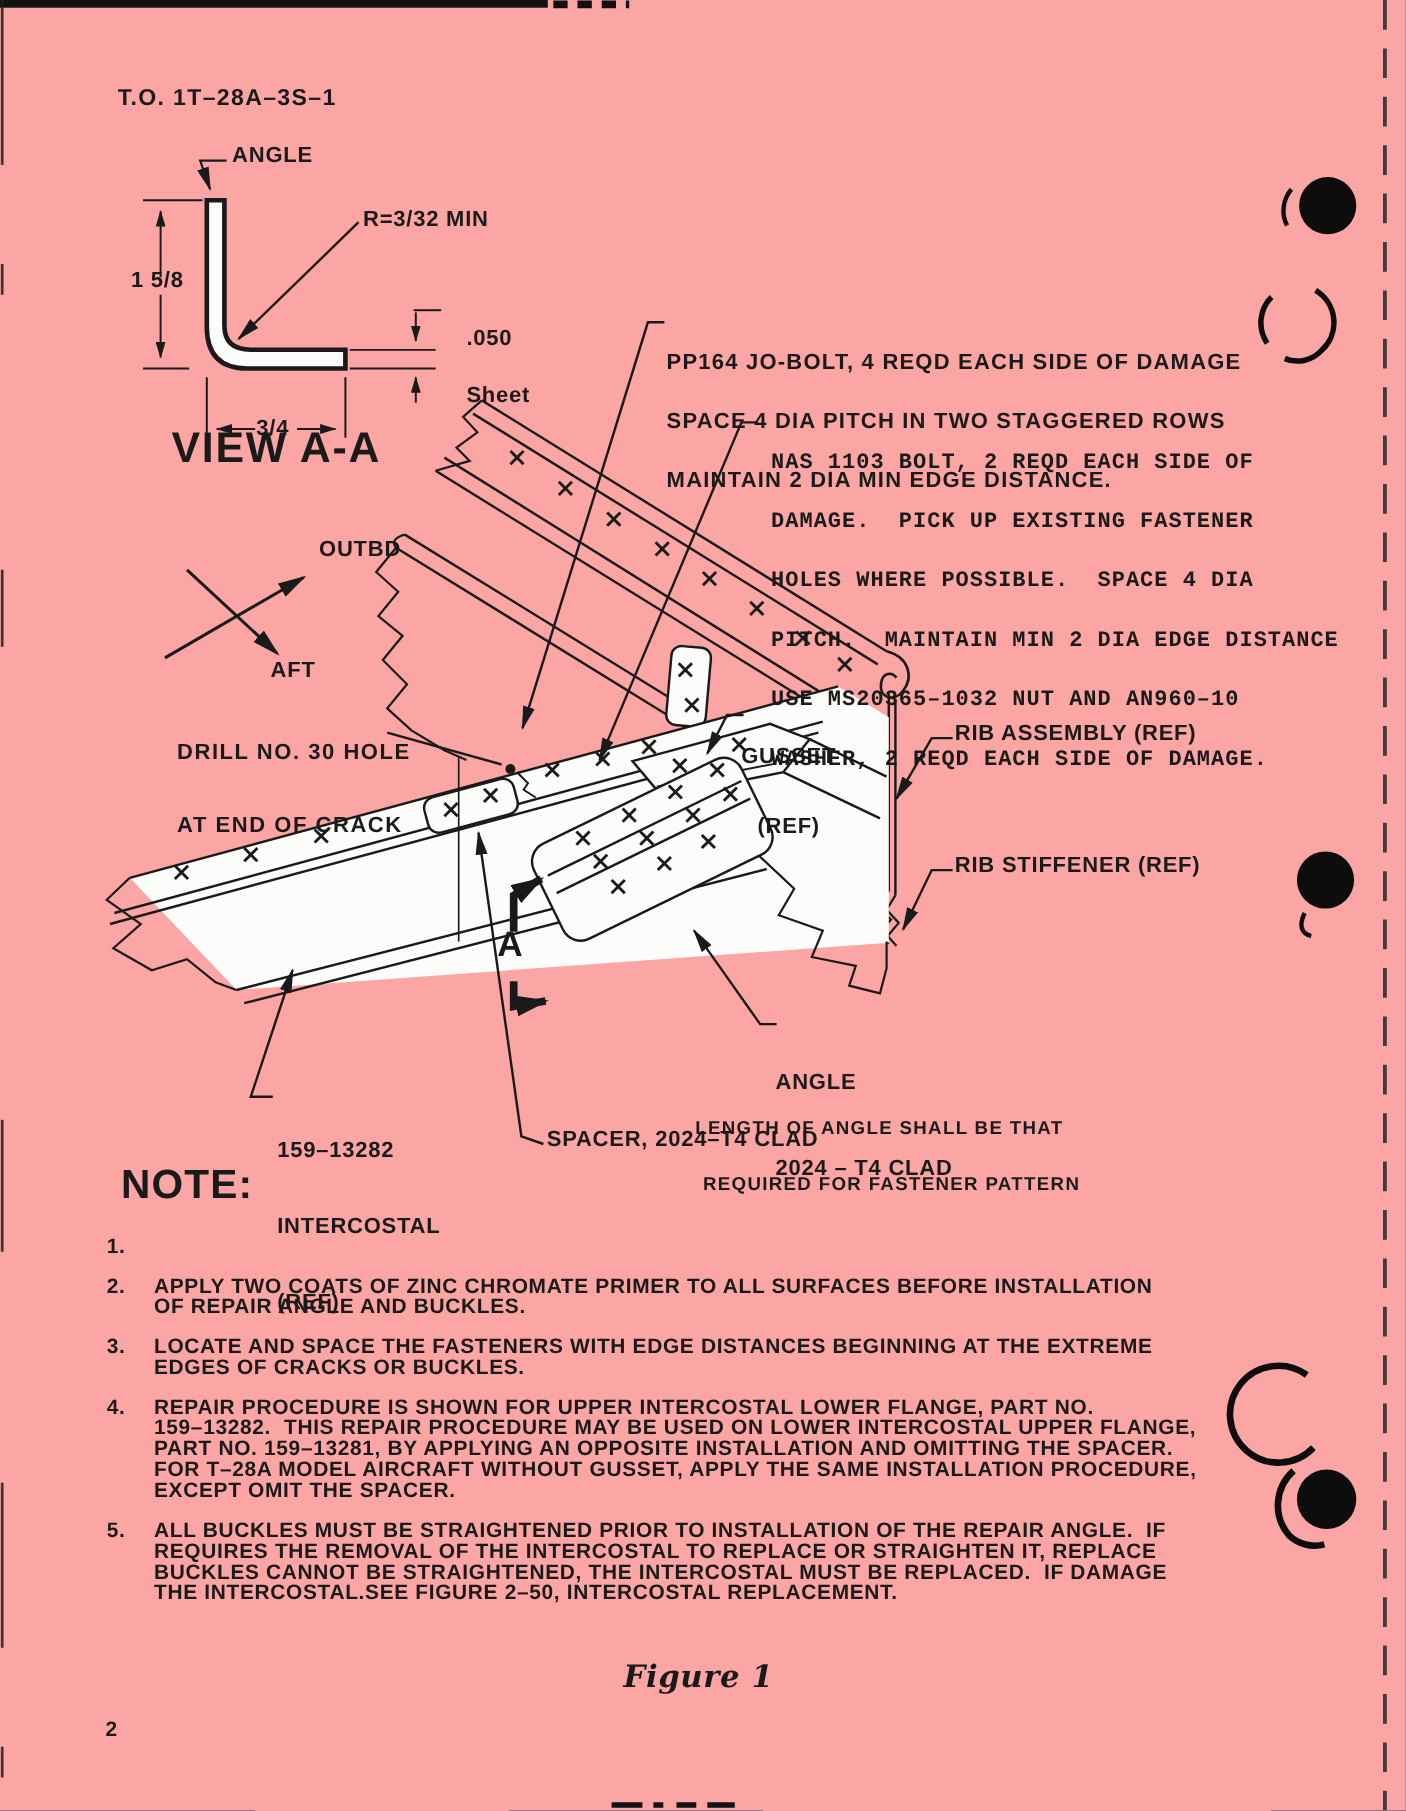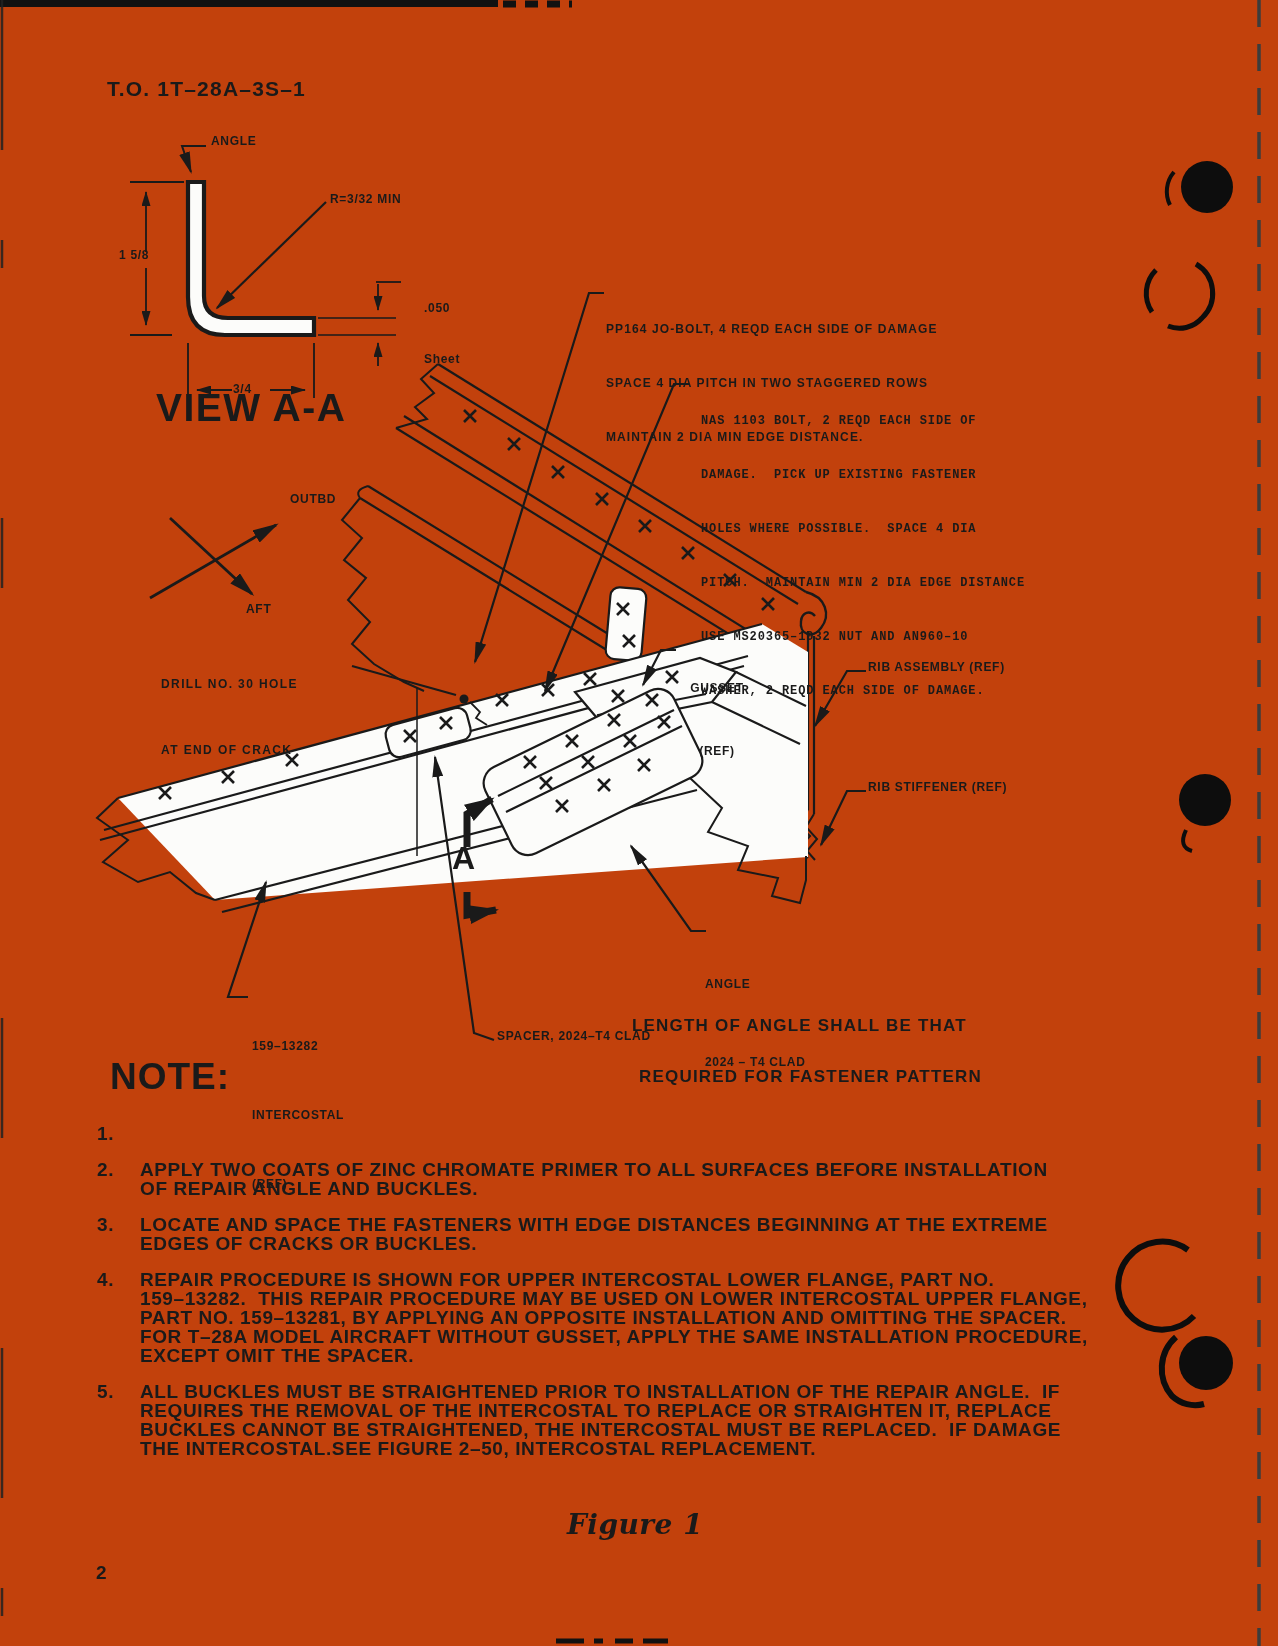--- a/index.html
+++ b/index.html
@@ -1,19 +1,19 @@
 <!DOCTYPE html>
 <html><head>
 <meta charset="utf-8">
 <style>
   html,body{margin:0;padding:0;background:#555;}
-  #page{position:relative;width:1278px;height:1646px;background:#c2410c;overflow:hidden;
+  #page{position:relative;width:1278px;height:1646px;background:#fca5a5;overflow:hidden;
         font-family:"Liberation Sans",sans-serif;color:#1a1a1a;}
   svg{position:absolute;left:0;top:0;}
-  .lbl{position:absolute;font-weight:700;font-size:12px;letter-spacing:.7px;line-height:18px;white-space:pre;}
+  .lbl{position:absolute;font-weight:700;font-size:20px;letter-spacing:.7px;line-height:18px;white-space:pre;}
   .lh22{line-height:22px;}
   .lh21{line-height:21px;}
   .lh23{line-height:23px;}
   .lh26{line-height:26px;}
   .lh17{line-height:17px;margin-left:20px;}
   .ctr{text-align:center;}
   .big-a{font-size:32px;font-weight:900;letter-spacing:0;}
   .viewaa{font-size:39px;font-weight:900;letter-spacing:1.5px;}
   .header{font-size:21px;font-weight:700;letter-spacing:1.2px;}
   .note-head{font-size:37px;font-weight:900;letter-spacing:1px;}

